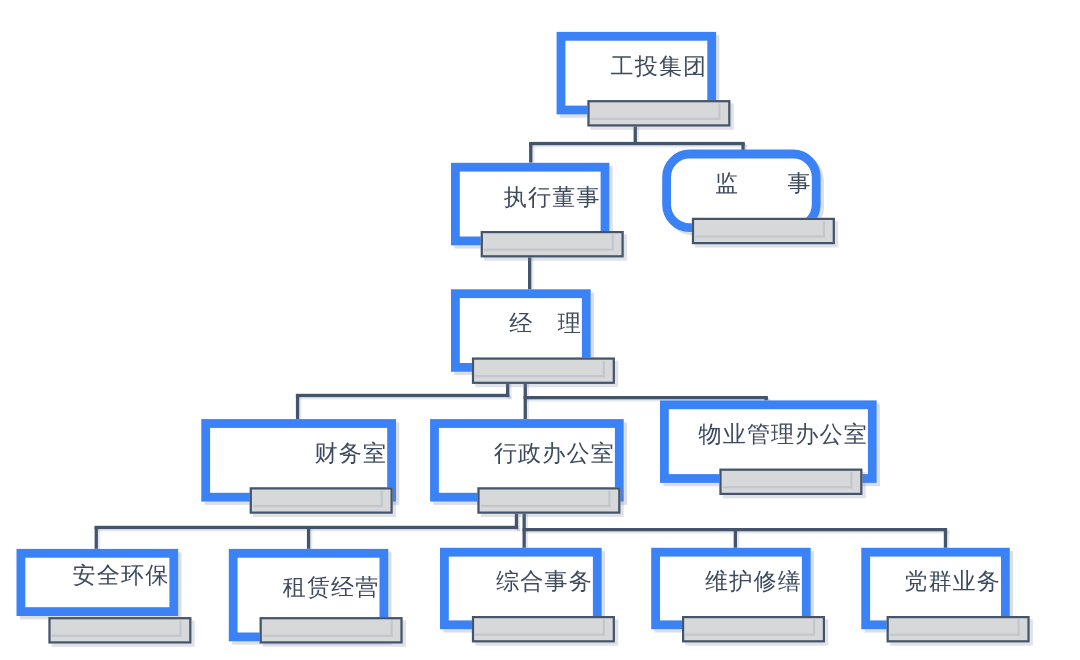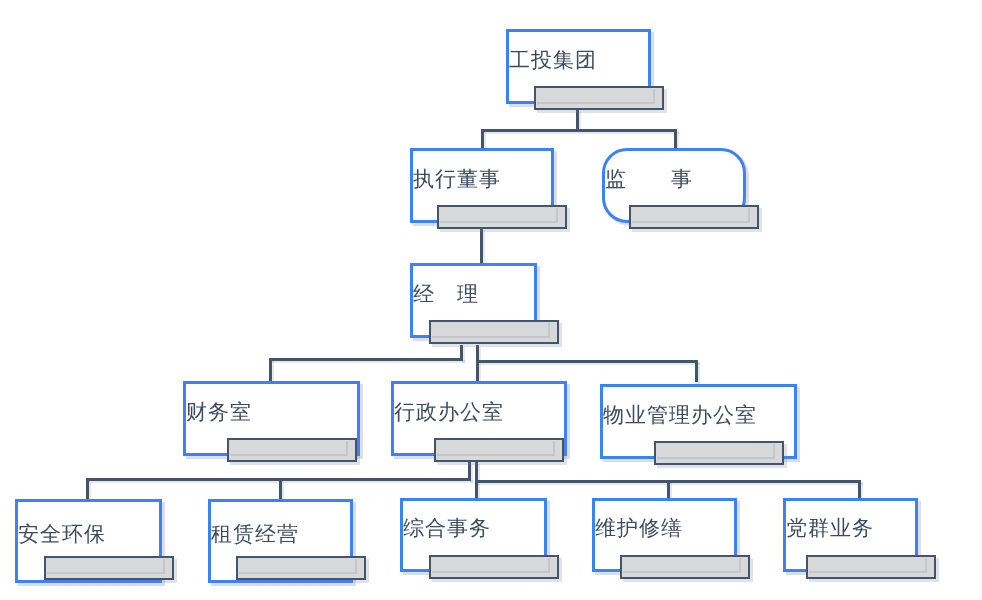--- a/index.html
+++ b/index.html
@@ -8,25 +8,25 @@
     width: 982px;
     height: 600px;
     background: #ffffff;
     overflow: hidden;
     font-family: "Liberation Sans", "DejaVu Sans", sans-serif;
   }
   .node {
     position: absolute;
     box-sizing: border-box;
     background: #ffffff;
-    border: 3px solid #3b82f6;
+    border: 8px solid #3b82f6;
     box-shadow: 3px 3px 0 rgba(110,125,150,0.25);
     display: flex;
     align-items: center;
-    justify-content: flex-start;
+    justify-content: flex-end;
     z-index: 2;
   }
   .node .label {
     font-size: 21px;
     color: #3D4A5E;
     letter-spacing: 1px;
     margin-bottom: 14px;
     white-space: pre;
     text-align: center;
   }
@@ -89,44 +89,44 @@
 
   <div class="node" style="left:506px;top:29px;width:145px;height:75px;">
     <span class="label">工投集团</span>
     <div class="tab"></div>
   </div>
 
   <div class="node" style="left:410px;top:148px;width:144px;height:75px;">
     <span class="label">执行董事</span>
     <div class="tab"></div>
   </div>
-  <div class="node" style="left:602px;top:148px;width:144px;height:75px;border-radius:25px;">
+  <div class="node" style="left:602px;top:136px;width:144px;height:75px;border-radius:25px;">
     <span class="label">监　　事</span>
     <div class="tab"></div>
   </div>
 
   <div class="node" style="left:410px;top:263px;width:127px;height:75px;">
     <span class="label">经　理</span>
     <div class="tab"></div>
   </div>
 
   <div class="node" style="left:183px;top:381px;width:177px;height:75px;">
     <span class="label">财务室</span>
     <div class="tab"></div>
   </div>
   <div class="node" style="left:391px;top:381px;width:176px;height:75px;">
     <span class="label">行政办公室</span>
     <div class="tab"></div>
   </div>
-  <div class="node" style="left:600px;top:384px;width:197px;height:75px;">
+  <div class="node" style="left:600px;top:364px;width:197px;height:75px;">
     <span class="label">物业管理办公室</span>
     <div class="tab"></div>
   </div>
 
-  <div class="node" style="left:15px;top:499px;width:147px;height:84px;">
+  <div class="node" style="left:15px;top:499px;width:147px;height:61px;">
     <span class="label">安全环保</span>
     <div class="tab"></div>
   </div>
   <div class="node" style="left:208px;top:499px;width:145px;height:84px;">
     <span class="label">租赁经营</span>
     <div class="tab"></div>
   </div>
   <div class="node" style="left:400px;top:498px;width:147px;height:74px;">
     <span class="label">综合事务</span>
     <div class="tab"></div>

